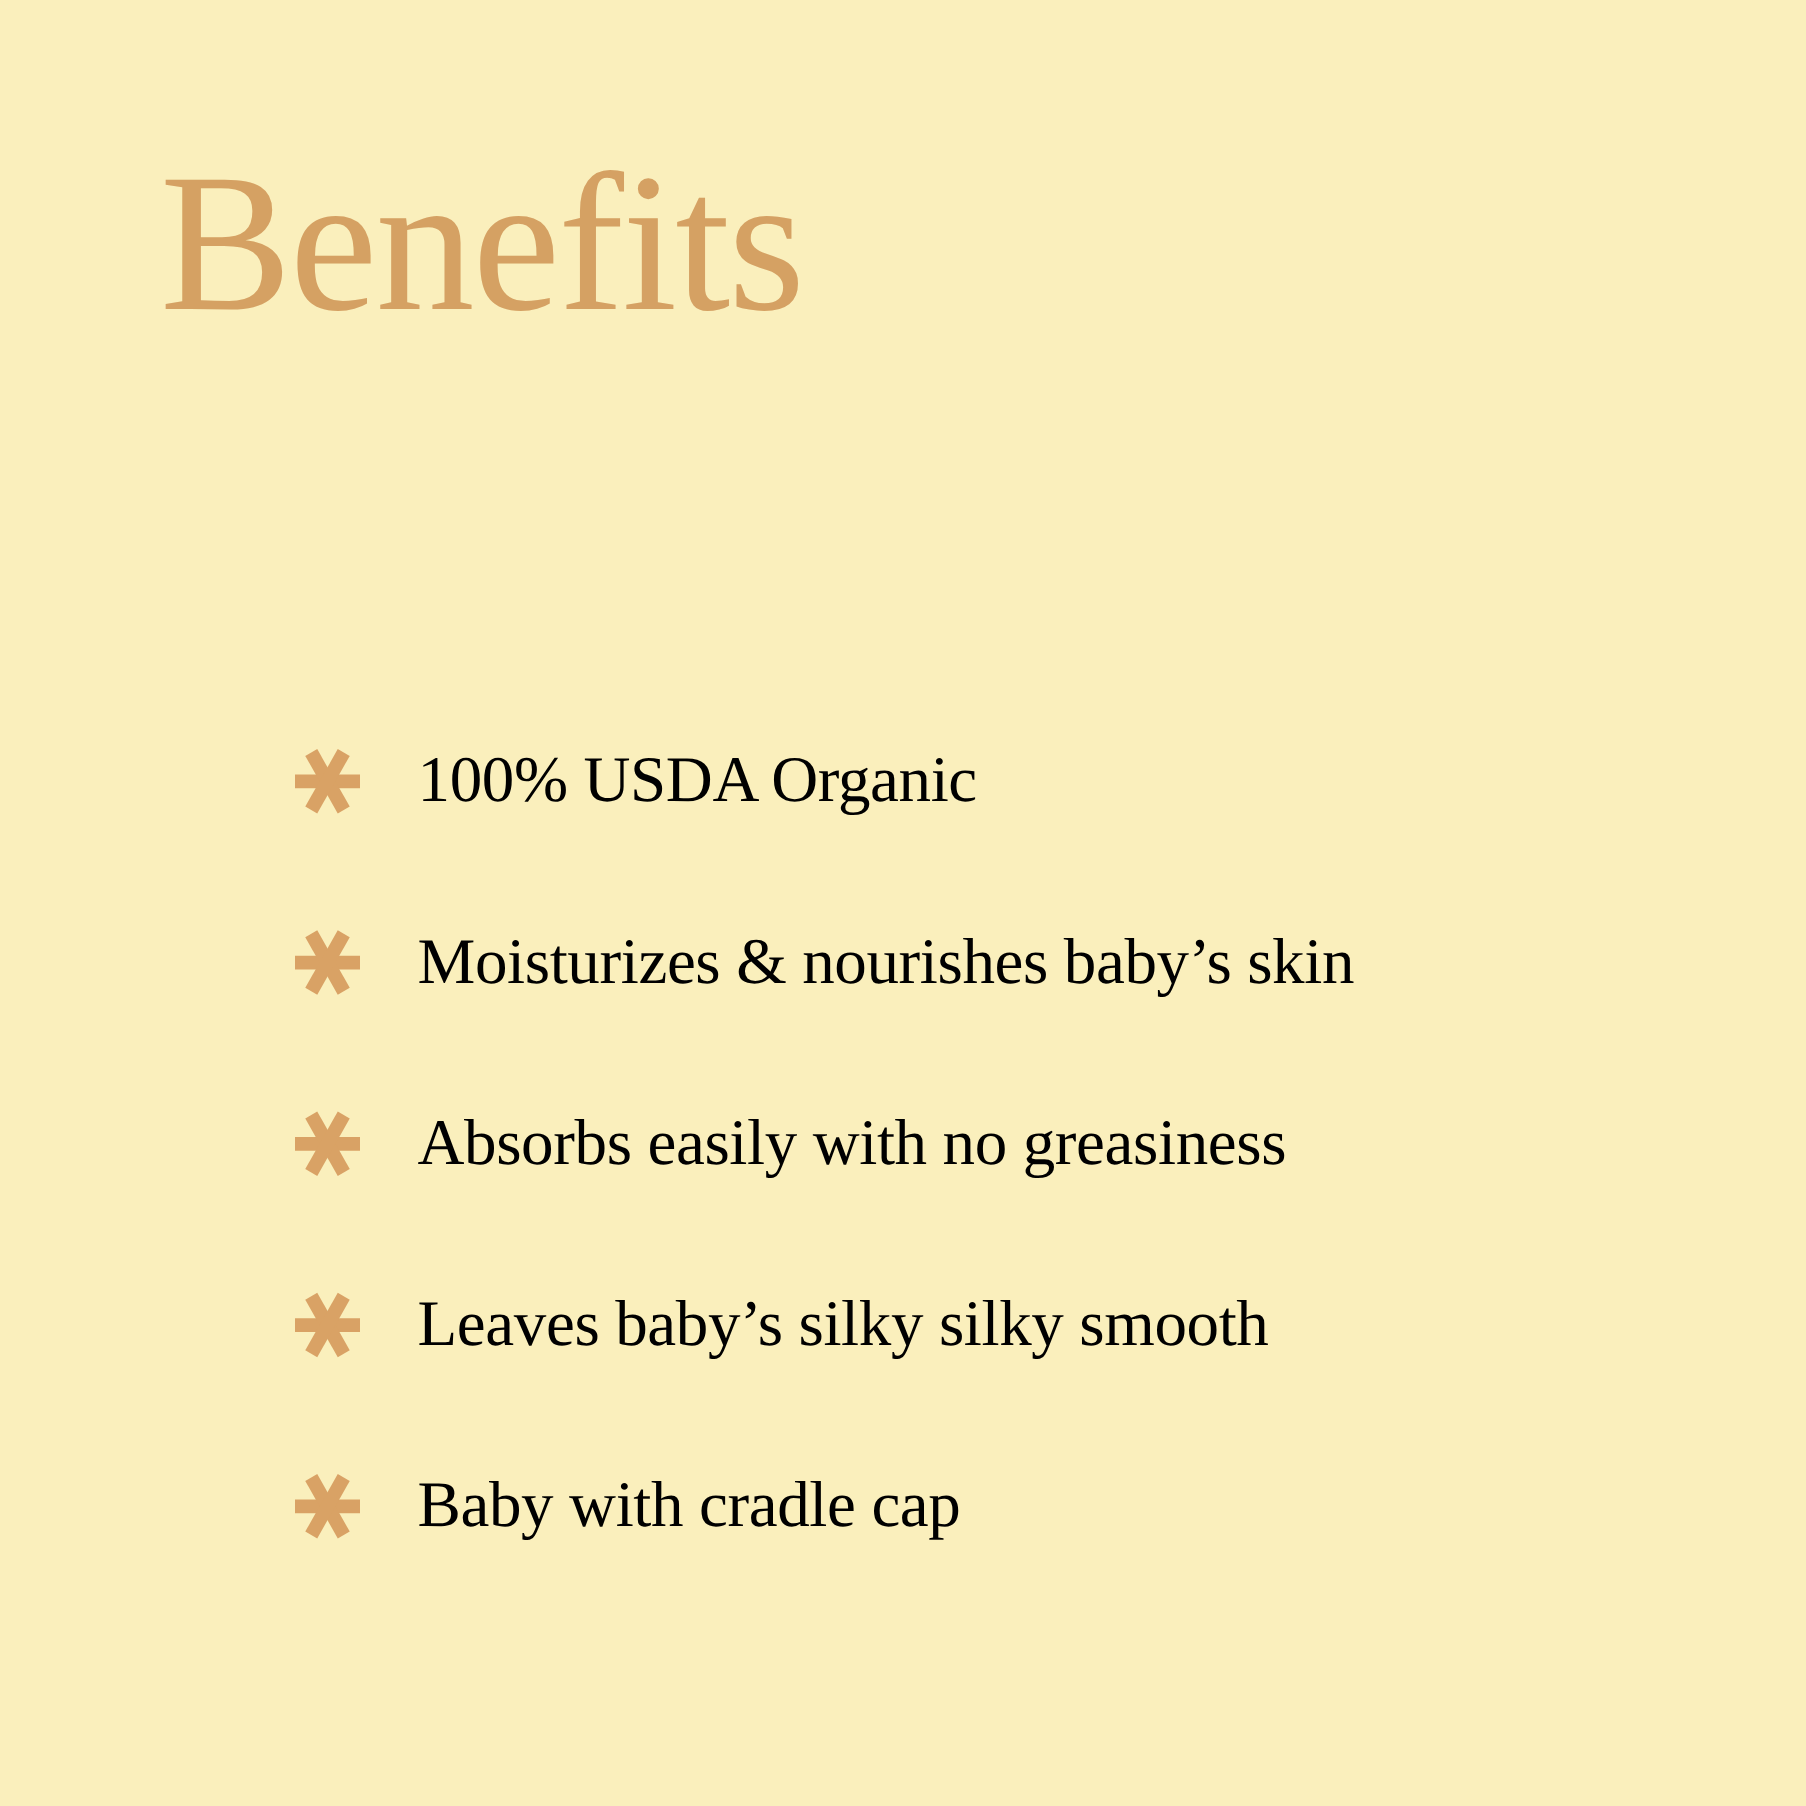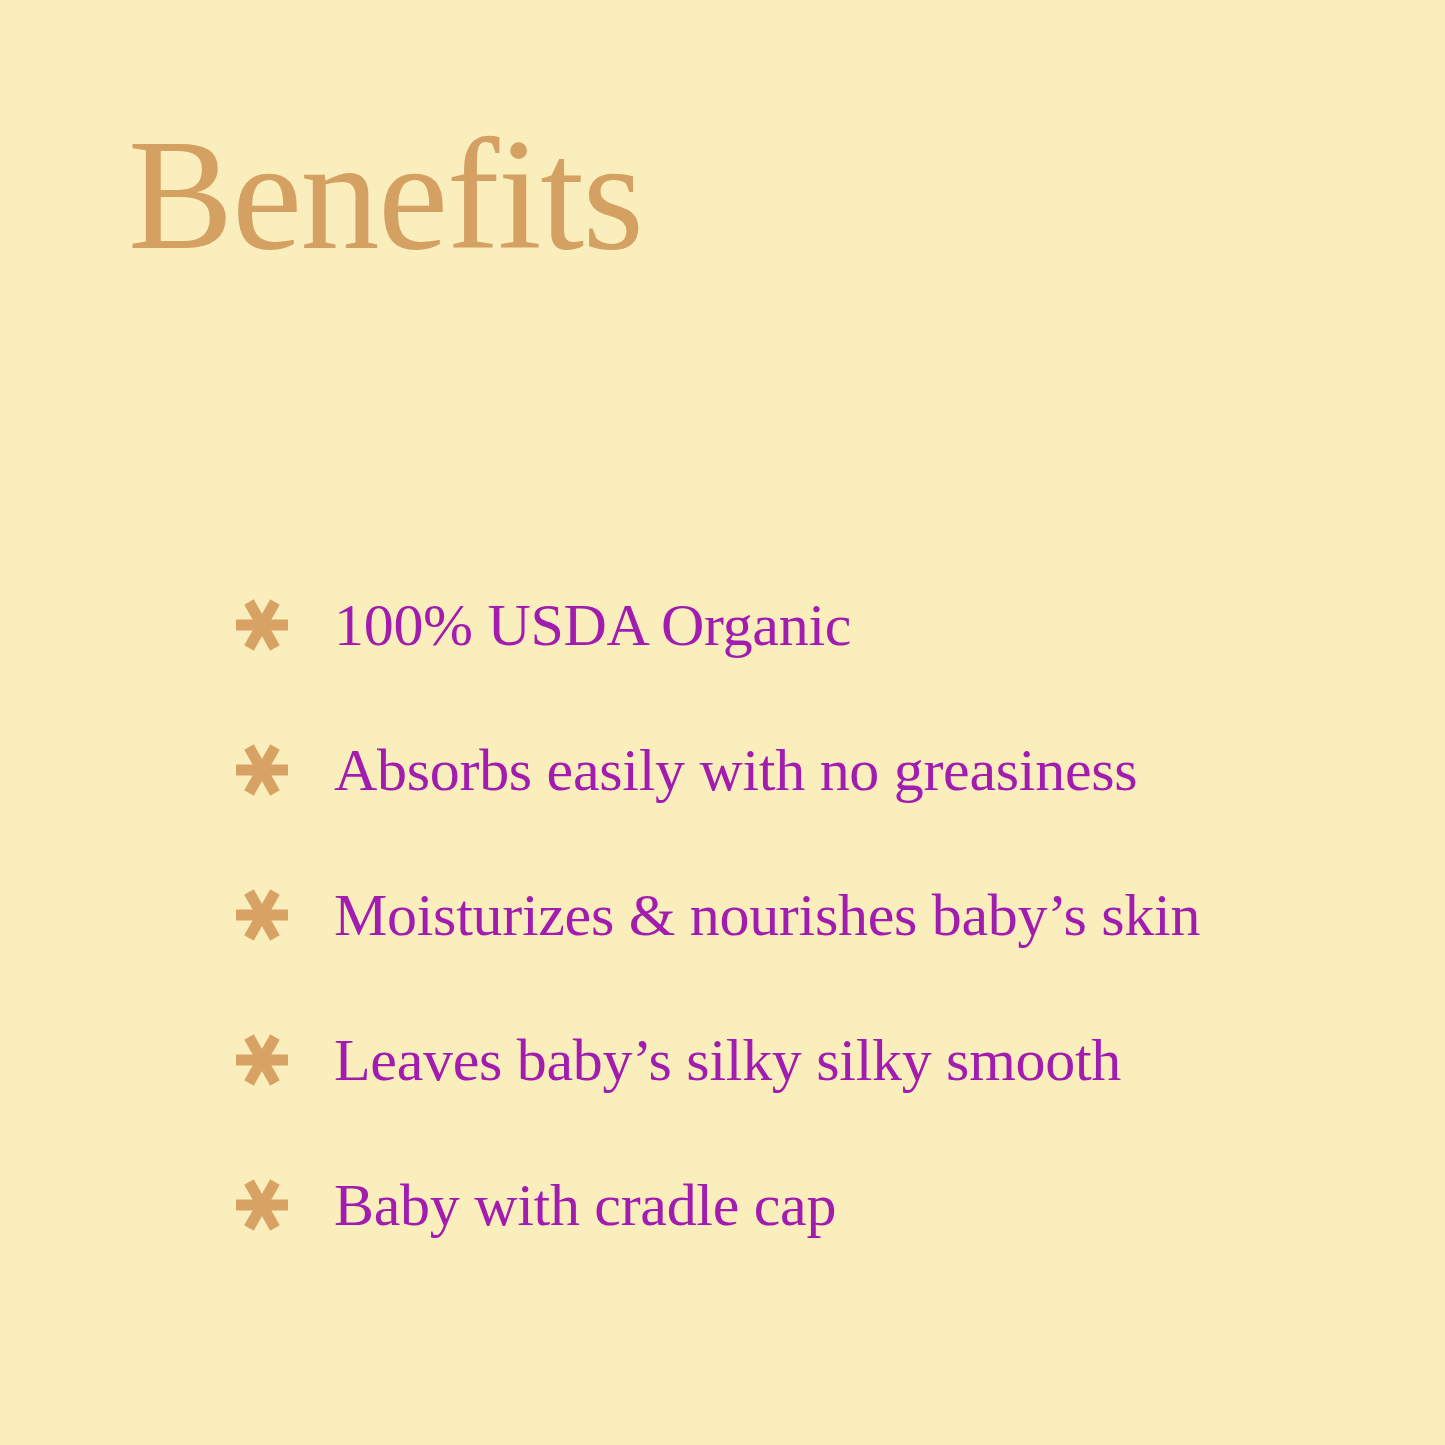--- a/index.html
+++ b/index.html
@@ -56,24 +56,24 @@
     position: relative;
     display: block;
   }
   .bullet svg {
     display: block;
     width: 60px;
     height: 60px;
   }
   .benefit-text {
     flex: 1 1 auto;
-    color: #a21caf;
+    color: #000000;
     font-family: "Liberation Serif", "DejaVu Serif", serif;
     font-weight: 400;
-    font-size: 60px;
+    font-size: 52px;
     line-height: 72px;
     white-space: nowrap;
     letter-spacing: -0.3px;
   }
 </style>
 </head>
 <body>
 
 <div class="canvas">
 
@@ -99,34 +99,34 @@
     <div class="benefit-row">
       <span class="bullet">
         <svg viewBox="0 0 60 60" xmlns="http://www.w3.org/2000/svg">
           <g stroke="#d9a265" stroke-width="11" stroke-linecap="butt">
             <line x1="4" y1="30" x2="56" y2="30"></line>
             <line x1="17" y1="7" x2="43" y2="53"></line>
             <line x1="43" y1="7" x2="17" y2="53"></line>
           </g>
         </svg>
       </span>
-      <span class="benefit-text">Absorbs easily with no greasiness</span>
+      <span class="benefit-text">Moisturizes &amp; nourishes baby’s skin</span>
     </div>
 
     <div class="benefit-row">
       <span class="bullet">
         <svg viewBox="0 0 60 60" xmlns="http://www.w3.org/2000/svg">
           <g stroke="#d9a265" stroke-width="11" stroke-linecap="butt">
             <line x1="4" y1="30" x2="56" y2="30"></line>
             <line x1="17" y1="7" x2="43" y2="53"></line>
             <line x1="43" y1="7" x2="17" y2="53"></line>
           </g>
         </svg>
       </span>
-      <span class="benefit-text">Moisturizes &amp; nourishes baby’s skin</span>
+      <span class="benefit-text">Absorbs easily with no greasiness</span>
     </div>
 
     <div class="benefit-row">
       <span class="bullet">
         <svg viewBox="0 0 60 60" xmlns="http://www.w3.org/2000/svg">
           <g stroke="#d9a265" stroke-width="11" stroke-linecap="butt">
             <line x1="4" y1="30" x2="56" y2="30"></line>
             <line x1="17" y1="7" x2="43" y2="53"></line>
             <line x1="43" y1="7" x2="17" y2="53"></line>
           </g>

